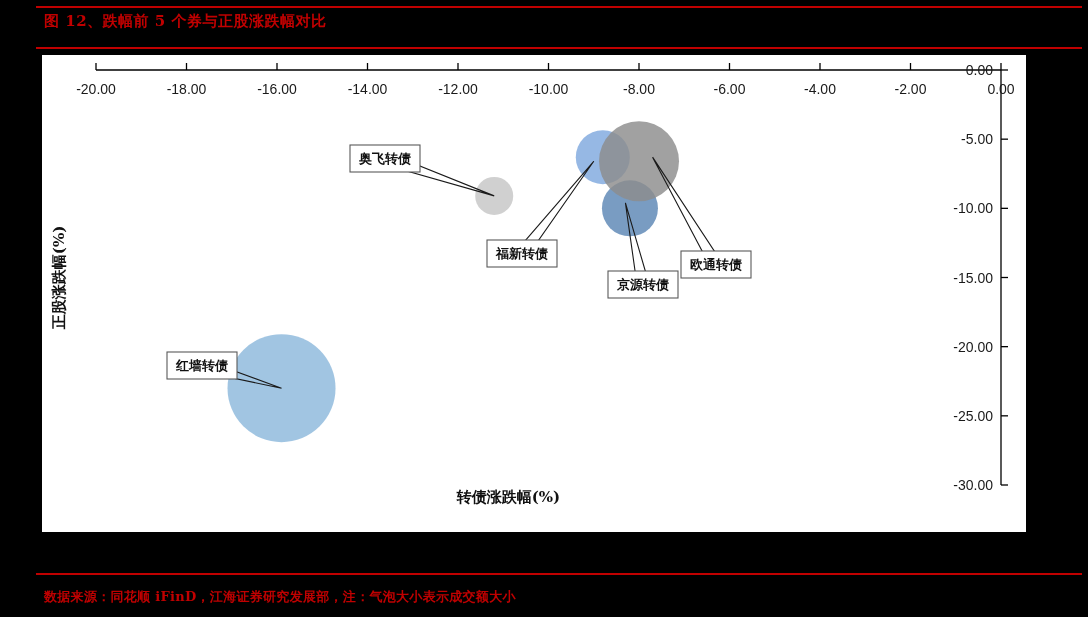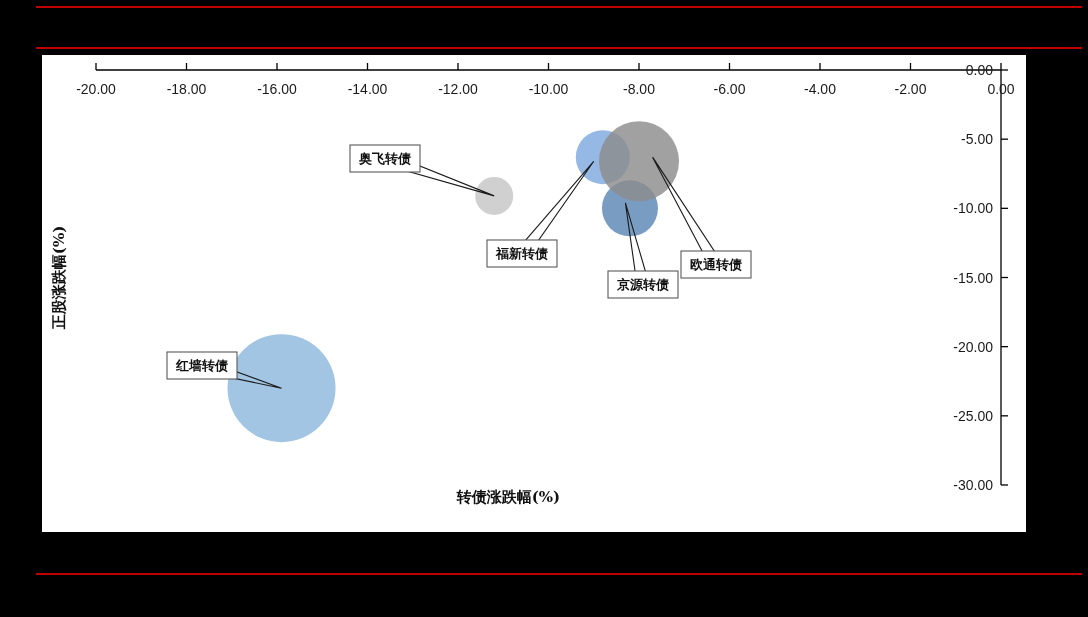--- a/index.html
+++ b/index.html
@@ -53,20 +53,21 @@
     font-size:13px;fill:#111;font-weight:600;
     dominant-baseline:middle;text-anchor:middle;
   }
 </style>
 </head>
 <body>
 
 <div id="root">
 
   <div class="rule" id="rule-top"></div>
+  <div id="chart-title">图 12、跌幅前 5 个券与正股涨跌幅对比</div>
   <div class="rule" id="rule-under-ttl"></div>
 
   <div id="plot-panel">
     <svg id="plot-svg" width="984" height="477">
 
       <g>
         <path class="axis-line" id="x-axis-line" d="M54,15 L959,15"></path>
         <path class="axis-line" id="y-axis-line" d="M959,15 L959,430"></path>
         <g id="x-ticks">
             <line x1="54" y1="15" x2="54" y2="8" class="tick"></line>
@@ -141,13 +142,14 @@
           <rect x="125" y="297" width="70" height="27" class="callout-box"></rect>
           <text x="160" y="311.5" class="callout-text">红墙转债</text>
         </g>
 
       <text class="axis-title" id="x-axis-title" text-anchor="middle" x="466.5" y="447">转债涨跌幅(%)</text>
       <text class="axis-title" id="y-axis-title" text-anchor="middle" x="22" y="222.5" transform="rotate(-90 22 222.5)">正股涨跌幅(%)</text>
     </svg>
   </div>
 
   <div class="rule" id="rule-bottom"></div>
+  <div id="source-note">数据来源：同花顺 iFinD，江海证券研究发展部，注：气泡大小表示成交额大小</div>
 </div>
 
 </body></html>

